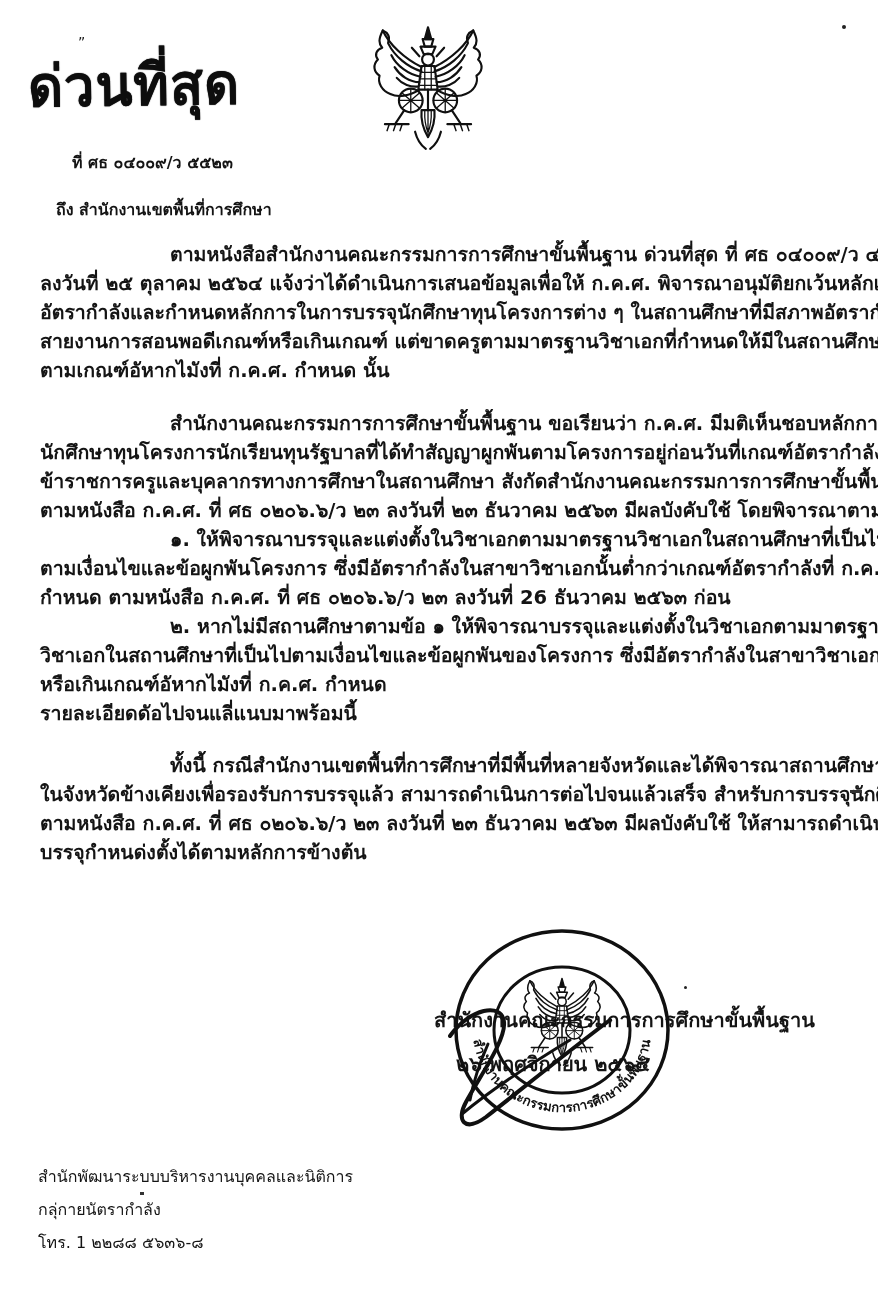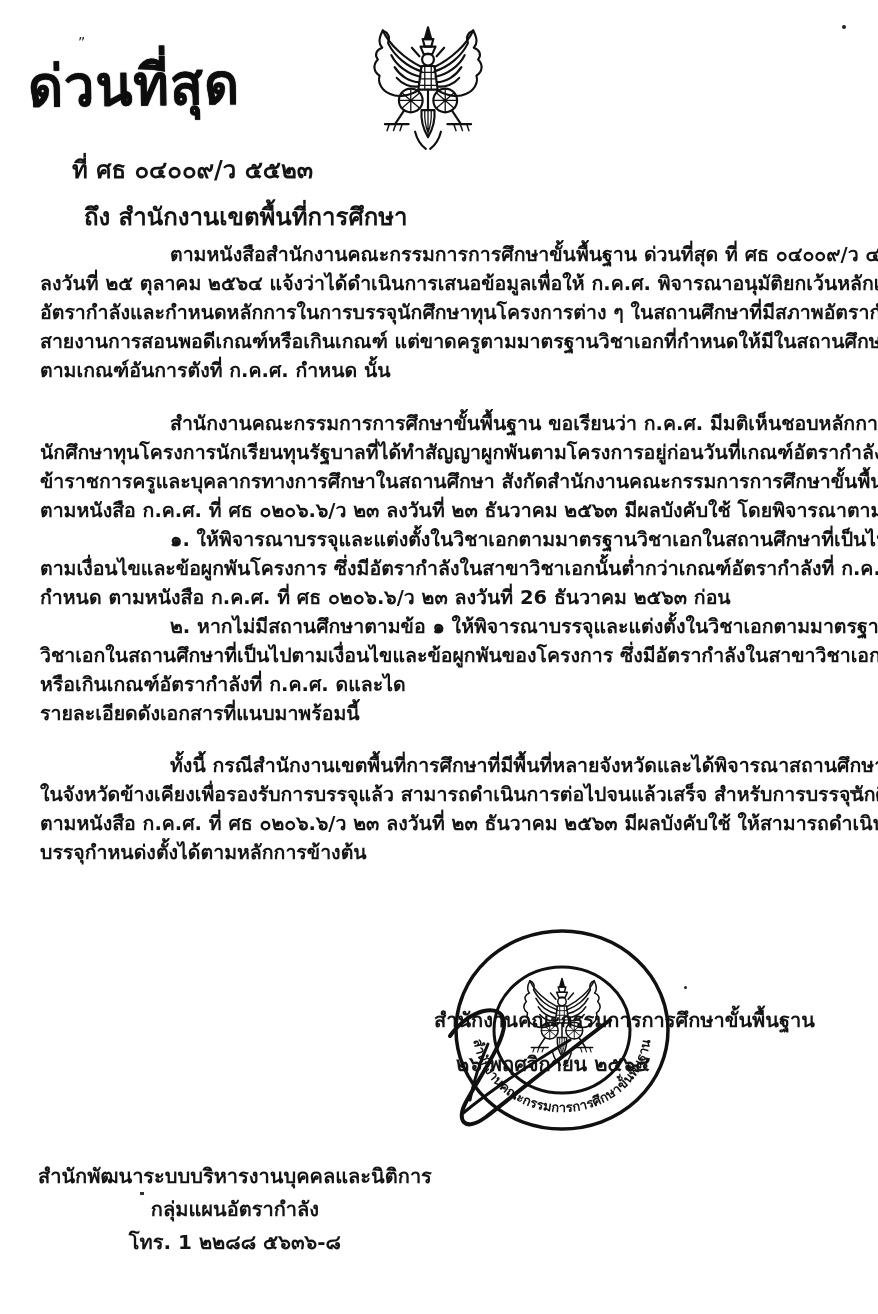--- a/index.html
+++ b/index.html
@@ -10,40 +10,40 @@
   }
   .abs{position:absolute;}
   
   .urgent{
     left:28px;top:42px;font-size:54px;font-weight:800;letter-spacing:1px;
     transform:rotate(-0.8deg) scaleY(1.05);color:#0d0d0d;
     text-shadow:0 0 1px #000;white-space:nowrap;
   }
   .stamp-ticks{left:78px;top:34px;font-size:14px;color:#222;letter-spacing:2px;}
   
-  .hline{font-size:24px;font-weight:600;white-space:nowrap;}
+  .hline{font-size:16px;font-weight:600;white-space:nowrap;}
   .doc-number{left:72px;top:150px;}
-  .to-line{left:84px;top:197px;}
+  .to-line{left:56px;top:197px;}
   
   .body-text{
     left:40px;top:240px;width:815px;font-size:19.5px;font-weight:600;
     line-height:29px;white-space:nowrap;
   }
   .line{height:29px;}
   .ind{padding-left:130px;}
   .gap-a{margin-top:24px;}
   .gap-b{margin-top:23px;}
   
   .sender-org{left:434px;top:1004px;font-size:20px;font-weight:600;white-space:nowrap;z-index:1;}
   .sender-date{left:456px;top:1048px;font-size:20px;font-weight:600;white-space:nowrap;z-index:1;}
   
   .seal{left:448px;top:926px;z-index:2;}
   .sig{left:428px;top:992px;z-index:3;}
   
-  .footer{left:38px;top:1160px;font-size:20px;font-weight:700;line-height:33px;white-space:nowrap;text-align:center;}
+  .footer{left:38px;top:1160px;font-size:16px;font-weight:400;line-height:33px;white-space:nowrap;}
   
   .dot{background:#222;border-radius:50%;}
   .dash{background:#333;}
   svg .ink{stroke:#101010;fill:none;stroke-linecap:round;stroke-linejoin:round;}
 </style>
 </head>
 <body>
 
 <div class="page">
 
@@ -97,33 +97,33 @@
   </svg>
 
   <div class="abs hline doc-number">ที่ ศธ ๐๔๐๐๙/ว ๕๕๒๓</div>
   <div class="abs hline to-line">ถึง  สำนักงานเขตพื้นที่การศึกษา</div>
 
   <div class="abs body-text">
     <div class="line ind">ตามหนังสือสำนักงานคณะกรรมการการศึกษาขั้นพื้นฐาน ด่วนที่สุด ที่ ศธ ๐๔๐๐๙/ว ๔๖๑๗</div>
     <div class="line">ลงวันที่ ๒๕ ตุลาคม ๒๕๖๔ แจ้งว่าได้ดำเนินการเสนอข้อมูลเพื่อให้ ก.ค.ศ. พิจารณาอนุมัติยกเว้นหลักเกณฑ์</div>
     <div class="line">อัตรากำลังและกำหนดหลักการในการบรรจุนักศึกษาทุนโครงการต่าง ๆ ในสถานศึกษาที่มีสภาพอัตรากำลัง</div>
     <div class="line">สายงานการสอนพอดีเกณฑ์หรือเกินเกณฑ์ แต่ขาดครูตามมาตรฐานวิชาเอกที่กำหนดให้มีในสถานศึกษา</div>
-    <div class="line">ตามเกณฑ์อันการตังที่ ก.ค.ศ. กำหนด นั้น</div>
+    <div class="line">ตามเกณฑ์อัหากไมังที่ ก.ค.ศ. กำหนด นั้น</div>
 
     <div class="line ind gap-a">สำนักงานคณะกรรมการการศึกษาขั้นพื้นฐาน ขอเรียนว่า ก.ค.ศ. มีมติเห็นชอบหลักการบรรจุ</div>
     <div class="line">นักศึกษาทุนโครงการนักเรียนทุนรัฐบาลที่ได้ทำสัญญาผูกพันตามโครงการอยู่ก่อนวันที่เกณฑ์อัตรากำลัง</div>
     <div class="line">ข้าราชการครูและบุคลากรทางการศึกษาในสถานศึกษา สังกัดสำนักงานคณะกรรมการการศึกษาขั้นพื้นฐาน</div>
     <div class="line">ตามหนังสือ ก.ค.ศ. ที่ ศธ ๐๒๐๖.๖/ว ๒๓ ลงวันที่ ๒๓ ธันวาคม ๒๕๖๓ มีผลบังคับใช้ โดยพิจารณาตามลำดับ ดังนี้</div>
     <div class="line ind">๑. ให้พิจารณาบรรจุและแต่งตั้งในวิชาเอกตามมาตรฐานวิชาเอกในสถานศึกษาที่เป็นไป</div>
     <div class="line">ตามเงื่อนไขและข้อผูกพันโครงการ ซึ่งมีอัตรากำลังในสาขาวิชาเอกนั้นต่ำกว่าเกณฑ์อัตรากำลังที่ ก.ค.ศ.</div>
     <div class="line">กำหนด ตามหนังสือ ก.ค.ศ. ที่ ศธ ๐๒๐๖.๖/ว ๒๓ ลงวันที่ 26 ธันวาคม ๒๕๖๓ ก่อน</div>
     <div class="line ind">๒. หากไม่มีสถานศึกษาตามข้อ ๑ ให้พิจารณาบรรจุและแต่งตั้งในวิชาเอกตามมาตรฐาน</div>
     <div class="line">วิชาเอกในสถานศึกษาที่เป็นไปตามเงื่อนไขและข้อผูกพันของโครงการ ซึ่งมีอัตรากำลังในสาขาวิชาเอกนั้นพอดี</div>
-    <div class="line">หรือเกินเกณฑ์อัตรากำลังที่ ก.ค.ศ. ดและได</div>
-    <div class="line">รายละเอียดดังเอกสารที่แนบมาพร้อมนี้</div>
+    <div class="line">หรือเกินเกณฑ์อัหากไมังที่ ก.ค.ศ. กำหนด</div>
+    <div class="line">รายละเอียดดัอไปจนแลี่แนบมาพร้อมนี้</div>
 
     <div class="line ind gap-b">ทั้งนี้ กรณีสำนักงานเขตพื้นที่การศึกษาที่มีพื้นที่หลายจังหวัดและได้พิจารณาสถานศึกษา</div>
     <div class="line">ในจังหวัดข้างเคียงเพื่อรองรับการบรรจุแล้ว สามารถดำเนินการต่อไปจนแล้วเสร็จ สำหรับการบรรจุนักศึกษาทุนรัฐบาล</div>
     <div class="line">ตามหนังสือ ก.ค.ศ. ที่ ศธ ๐๒๐๖.๖/ว ๒๓ ลงวันที่ ๒๓ ธันวาคม ๒๕๖๓ มีผลบังคับใช้ ให้สามารถดำเนินการ</div>
     <div class="line">บรรจุกำหนด่งตั้งได้ตามหลักการข้างต้น</div>
   </div>
 
   <div class="abs sender-org">สำนักงานคณะกรรมการการศึกษาขั้นพื้นฐาน</div>
   <div class="abs sender-date">๒๖ พฤศจิกายน ๒๕๖๔</div>
 
@@ -142,21 +142,21 @@
   <svg class="abs sig" width="200" height="150" viewBox="0 0 200 150">
     <g class="ink" stroke-width="4">
       <path d="M22 44 C42 16 74 10 76 30 C78 48 52 84 38 110 C28 128 36 141 58 125 C90 100 142 58 182 28"></path>
       <path d="M60 52 C52 70 45 92 42 108" stroke-width="3"></path>
       <path d="M34 122 C58 102 96 76 142 48" stroke-width="3"></path>
     </g>
   </svg>
 
   <div class="abs footer">
     <div>สำนักพัฒนาระบบบริหารงานบุคคลและนิติการ</div>
-    <div>กลุ่มแผนอัตรากำลัง</div>
+    <div>กลุ่กายนัตรากำลัง</div>
     <div>โทร. 1 ๒๒๘๘ ๕๖๓๖-๘</div>
   </div>
 
   <div class="abs dot" style="left:842px;top:25px;width:4px;height:4px"></div>
   <div class="abs dash" style="left:850px;top:790px;width:12px;height:3px"></div>
   <div class="abs dot" style="left:684px;top:986px;width:3px;height:3px"></div>
   <div class="abs dash" style="left:140px;top:1192px;width:4px;height:3px"></div>
 
 </div>
 

